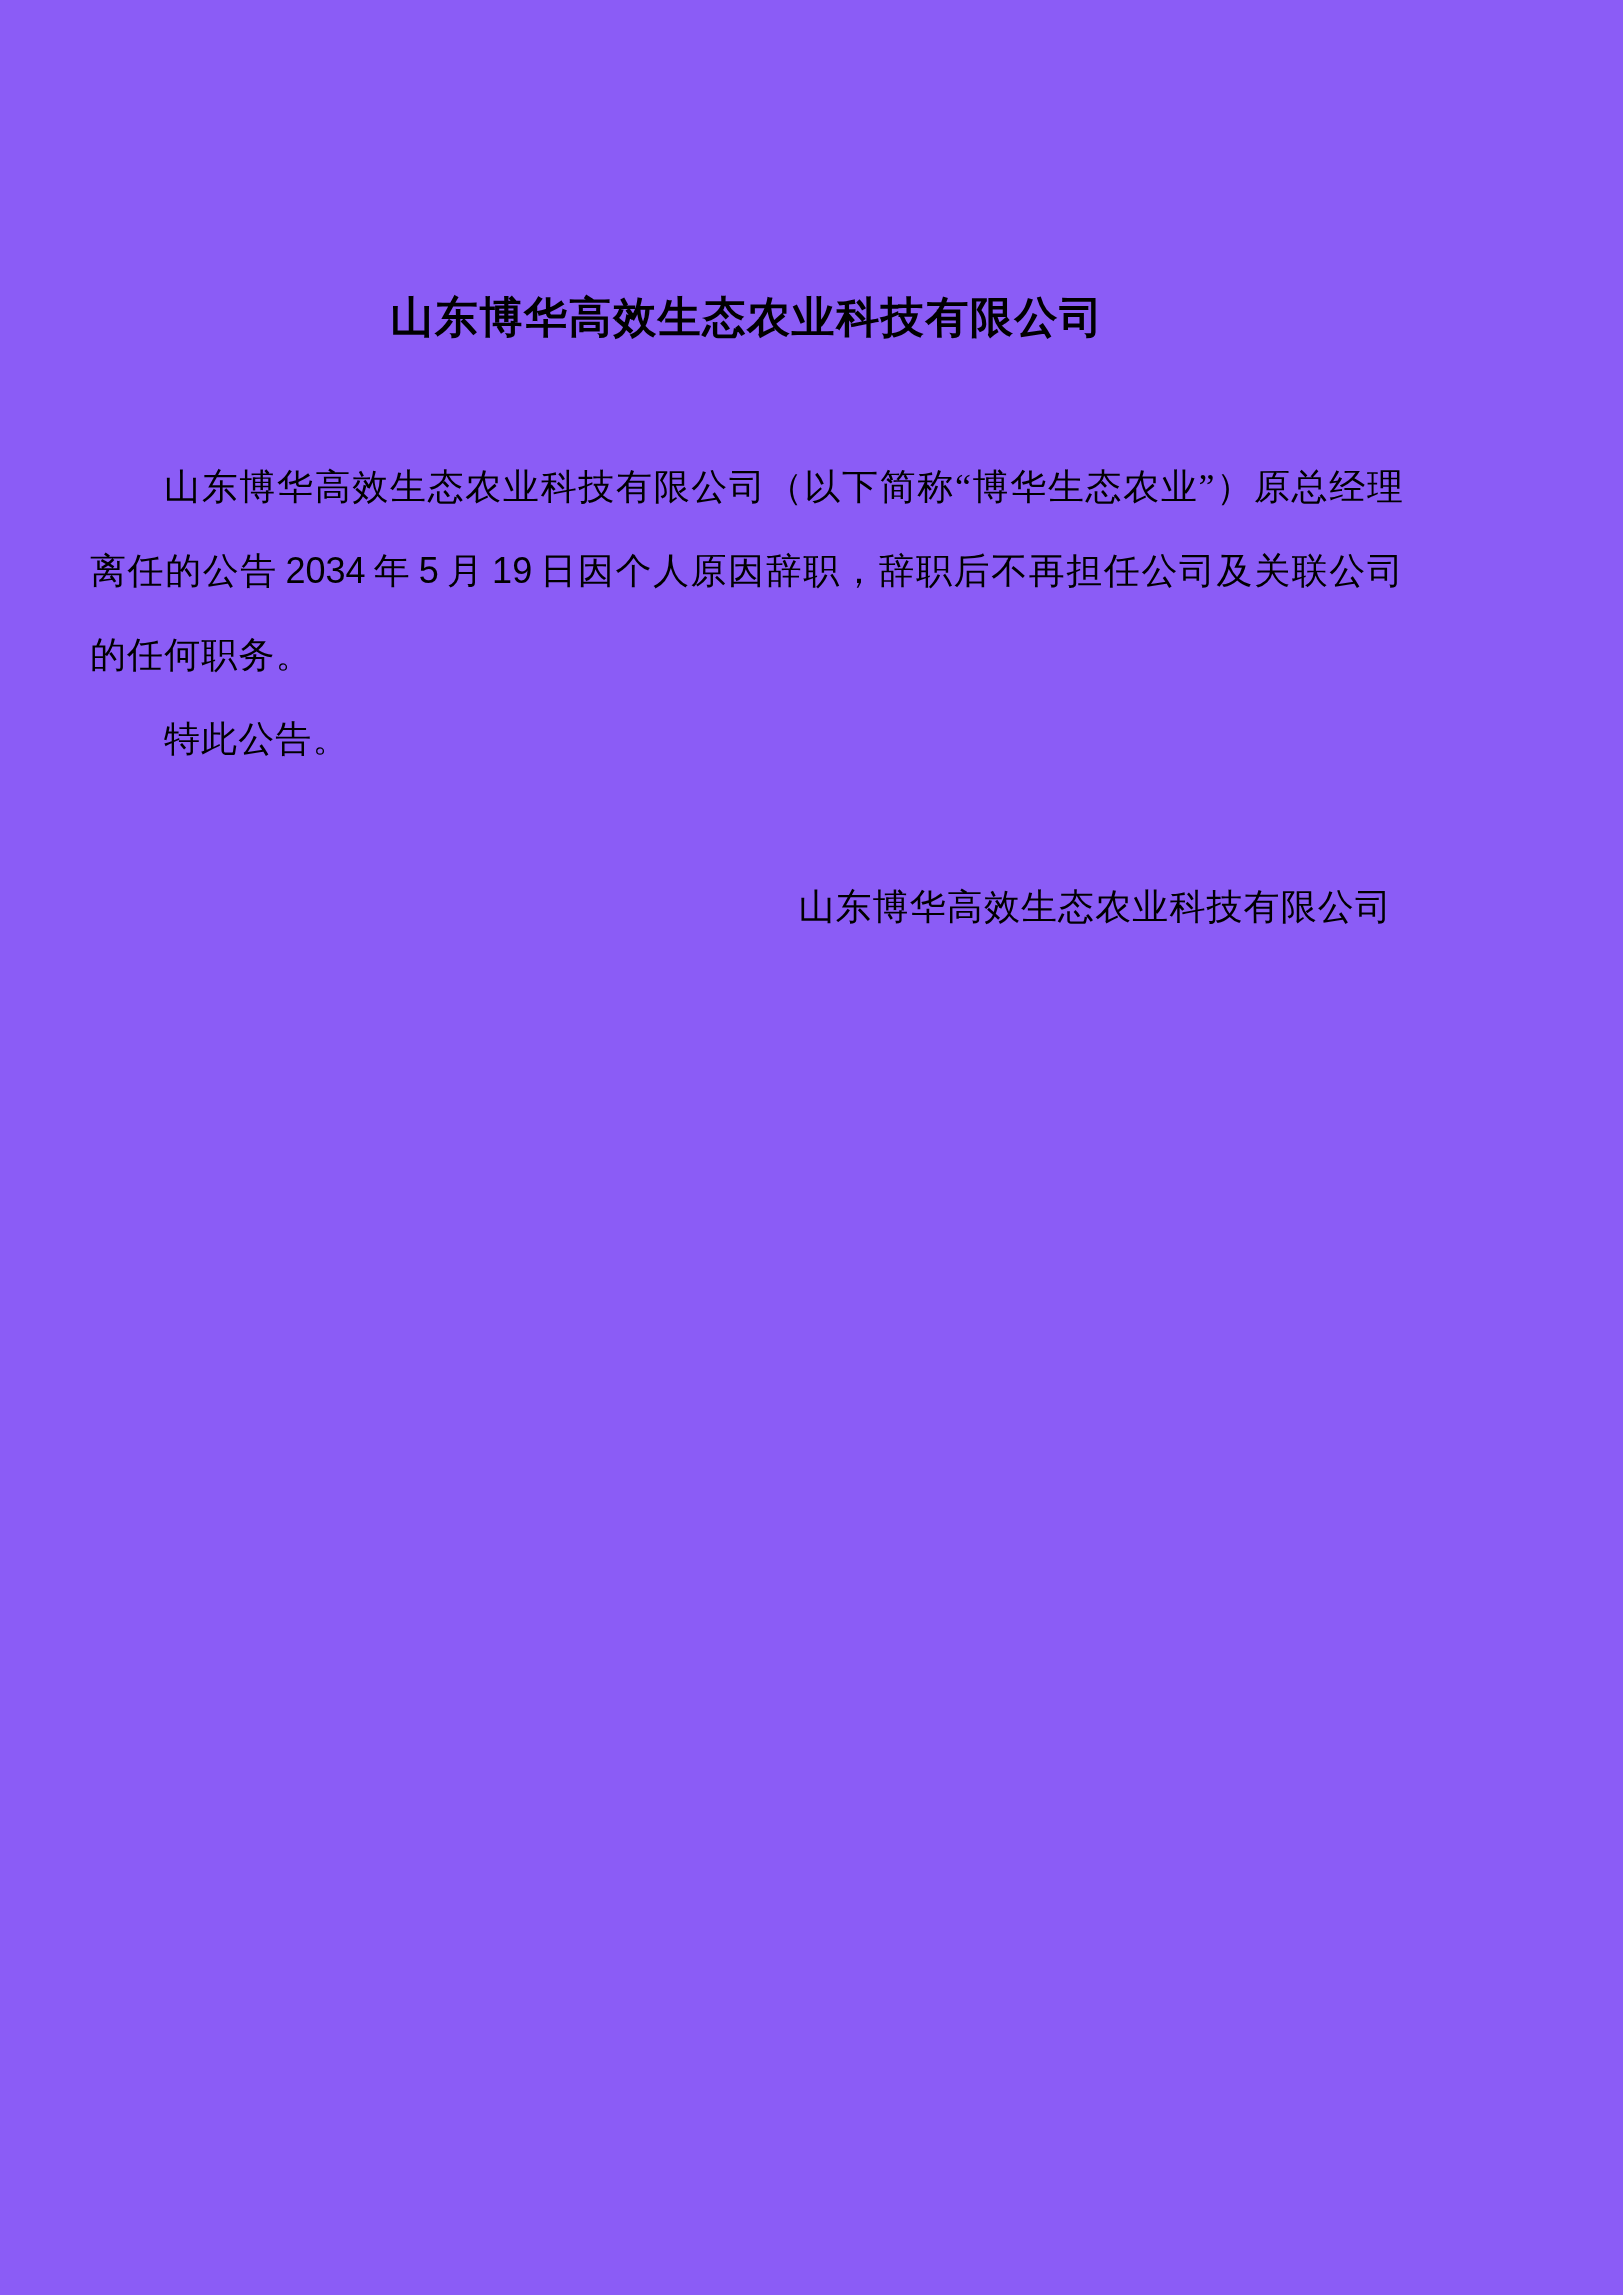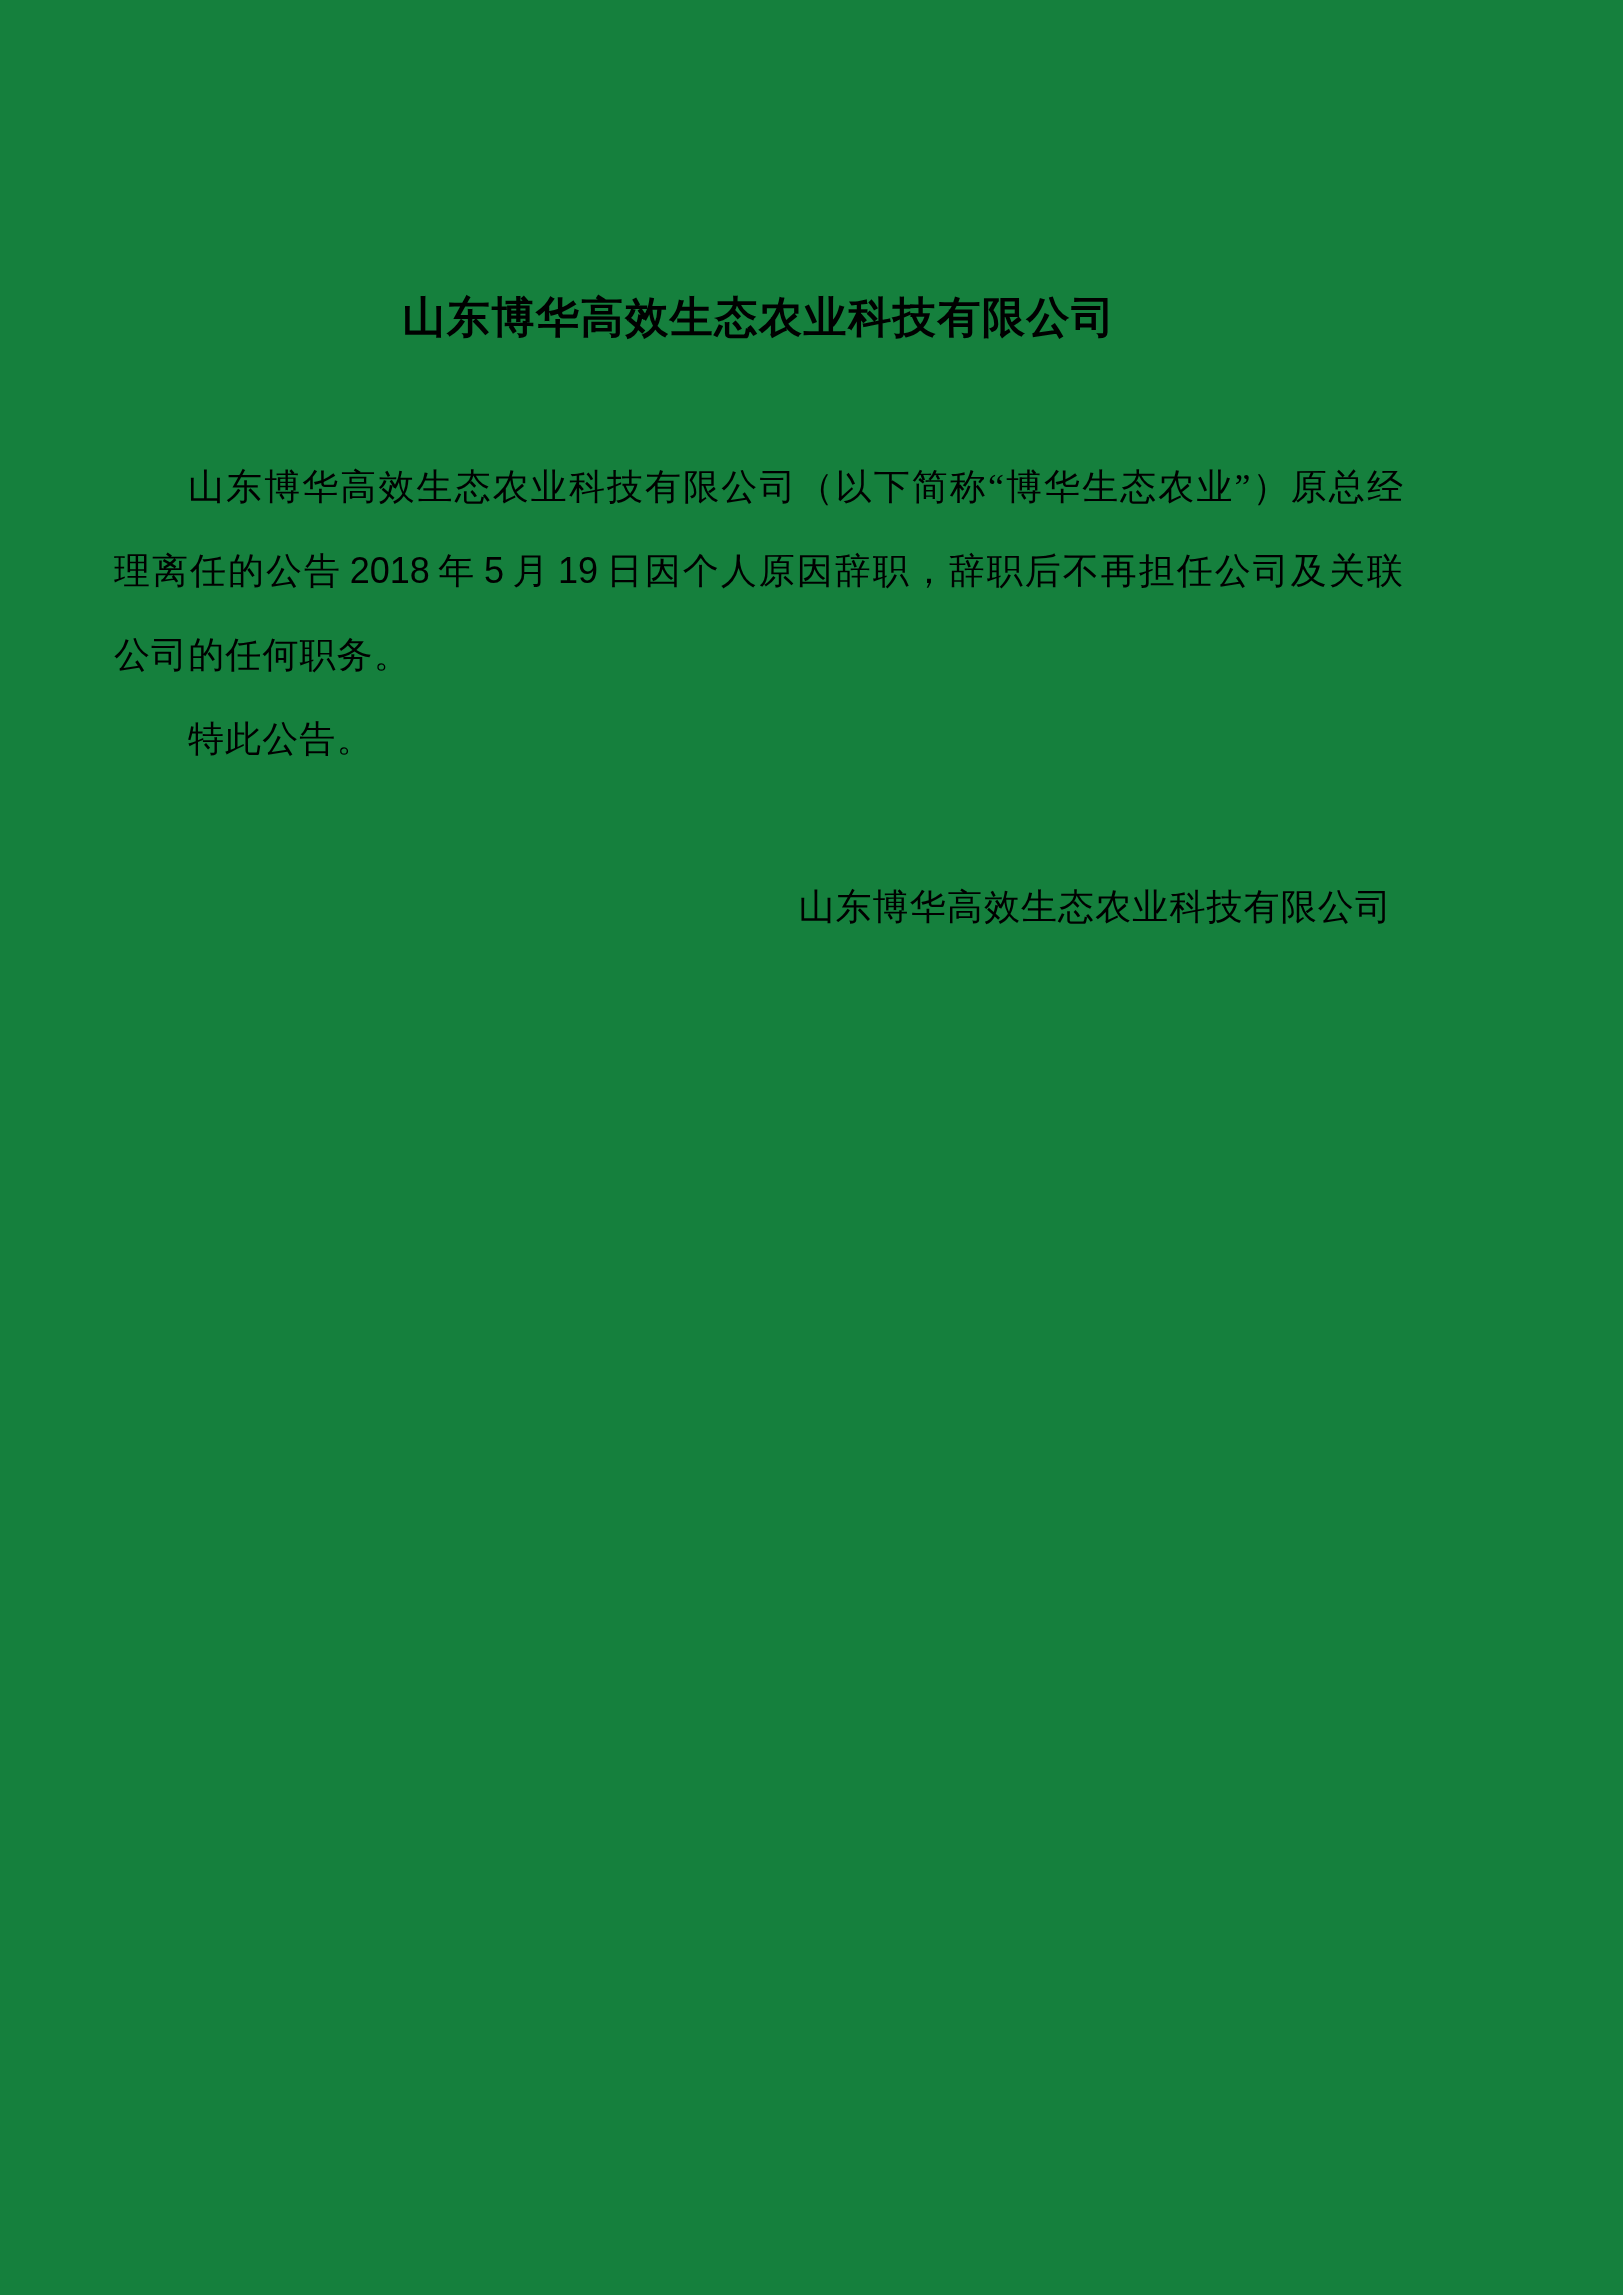--- a/index.html
+++ b/index.html
@@ -10,22 +10,22 @@
     width: 1623px;
     height: 2295px;
     background: #ffffff;
     color: #000000;
     overflow: hidden;
   }
   .page {
     box-sizing: border-box;
     width: 1623px;
     height: 2295px;
-    padding: 273px 219px 0 114px; 
-    background: #15803d;
+    padding: 273px 219px 0 90px; 
+    background: #8b5cf6;
   }
   .title {
     margin: 0;
     font-family: "Liberation Sans", "DejaVu Sans", sans-serif;
     font-weight: 700;
     font-size: 43px;
     line-height: 88px;
     letter-spacing: 1.6px;
     text-align: center;
     white-space: nowrap;
@@ -66,21 +66,21 @@
 </head>
 <body>
 
 <div class="page">
 
   <h1 class="title">山东博华高效生态农业科技有限公司</h1>
 
 
   <div class="blank-line"></div>
 
-  <p class="body-par"><span>山东博华高效生态农业科技有限公司（以下简称“博华生态农业”）原总经理离任的公告</span><span class="latin">2018</span><span>年</span><span class="latin">5</span><span>月</span><span class="latin">19</span><span>日因个人原因辞职，辞职后不再担任公司及关联公司的任何职务。</span></p>
+  <p class="body-par"><span>山东博华高效生态农业科技有限公司（以下简称“博华生态农业”）原总经理离任的公告</span><span class="latin">2034</span><span>年</span><span class="latin">5</span><span>月</span><span class="latin">19</span><span>日因个人原因辞职，辞职后不再担任公司及关联公司的任何职务。</span></p>
 
 
   <p class="body-par">特此公告。</p>
 
   <div class="blank-line"></div>
 
   <div class="signature">
     <div class="sig-company">山东博华高效生态农业科技有限公司</div>
   </div>
 

